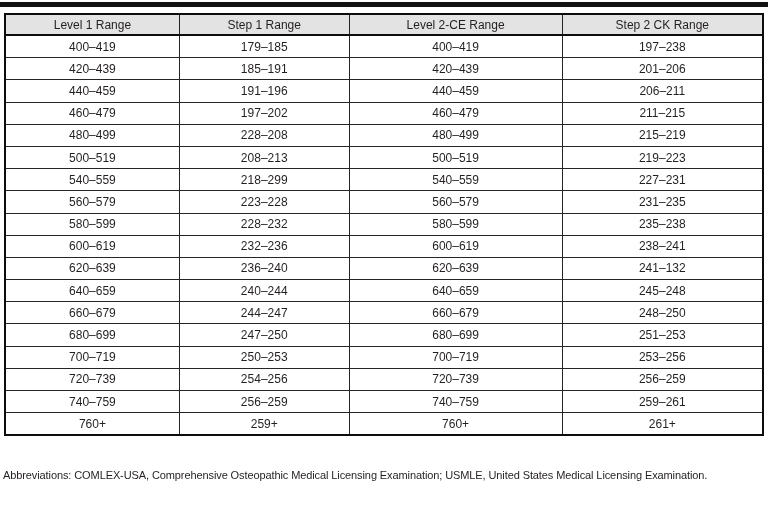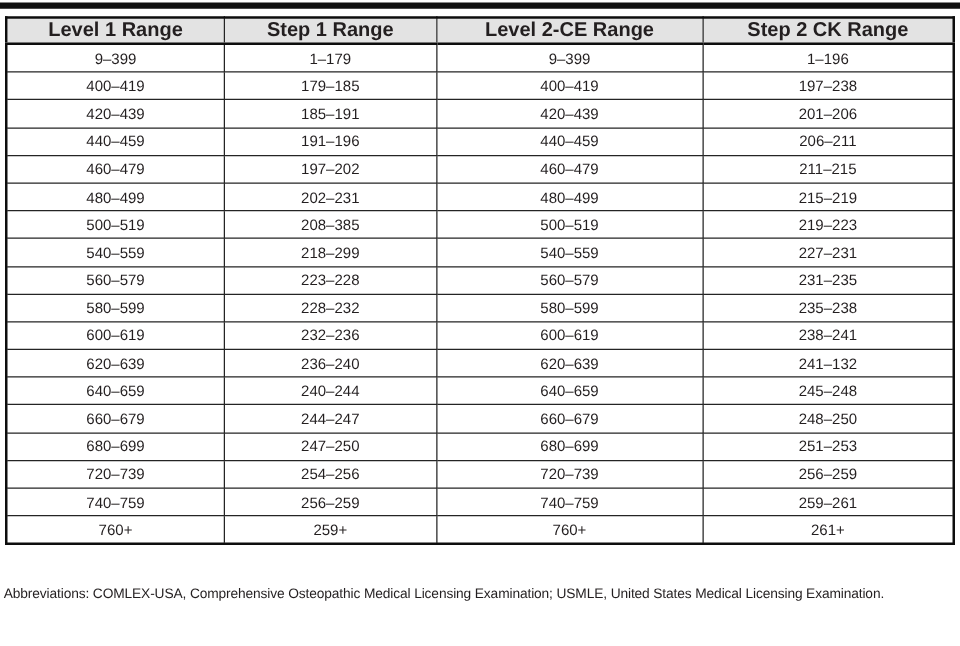--- a/index.html
+++ b/index.html
@@ -37,22 +37,22 @@
     border: 1.5px solid #242424;
     text-align: center;
     vertical-align: middle;
     padding: 0;
     color: #231f20;
     overflow: hidden;
     white-space: nowrap;
   }
   table.score-table th {
     background: #e3e3e3;
-    font-weight: bold;
-    font-size: 16px;
+    font-weight: normal;
+    font-size: 12px;
     height: 19px;
     border-bottom: 2.5px solid #0d0d0d;
   }
   table.score-table td {
     font-size: 12px;
     height: 21.2px;
     background: #ffffff;
   }
   .footnote {
     position: absolute;
@@ -82,26 +82,20 @@
     <thead>
       <tr>
         <th>Level 1 Range</th>
         <th>Step 1 Range</th>
         <th>Level 2-CE Range</th>
         <th>Step 2 CK Range</th>
       </tr>
     </thead>
     <tbody>
         <tr>
-      <td>9–399</td>
-      <td>1–179</td>
-      <td>9–399</td>
-      <td>1–196</td>
-    </tr>
-        <tr>
       <td>400–419</td>
       <td>179–185</td>
       <td>400–419</td>
       <td>197–238</td>
     </tr>
         <tr>
       <td>420–439</td>
       <td>185–191</td>
       <td>420–439</td>
       <td>201–206</td>
@@ -113,27 +107,27 @@
       <td>206–211</td>
     </tr>
         <tr>
       <td>460–479</td>
       <td>197–202</td>
       <td>460–479</td>
       <td>211–215</td>
     </tr>
         <tr>
       <td>480–499</td>
-      <td>202–231</td>
+      <td>228–208</td>
       <td>480–499</td>
       <td>215–219</td>
     </tr>
         <tr>
       <td>500–519</td>
-      <td>208–385</td>
+      <td>208–213</td>
       <td>500–519</td>
       <td>219–223</td>
     </tr>
         <tr>
       <td>540–559</td>
       <td>218–299</td>
       <td>540–559</td>
       <td>227–231</td>
     </tr>
         <tr>
@@ -172,20 +166,26 @@
       <td>660–679</td>
       <td>248–250</td>
     </tr>
         <tr>
       <td>680–699</td>
       <td>247–250</td>
       <td>680–699</td>
       <td>251–253</td>
     </tr>
         <tr>
+      <td>700–719</td>
+      <td>250–253</td>
+      <td>700–719</td>
+      <td>253–256</td>
+    </tr>
+        <tr>
       <td>720–739</td>
       <td>254–256</td>
       <td>720–739</td>
       <td>256–259</td>
     </tr>
         <tr>
       <td>740–759</td>
       <td>256–259</td>
       <td>740–759</td>
       <td>259–261</td>

